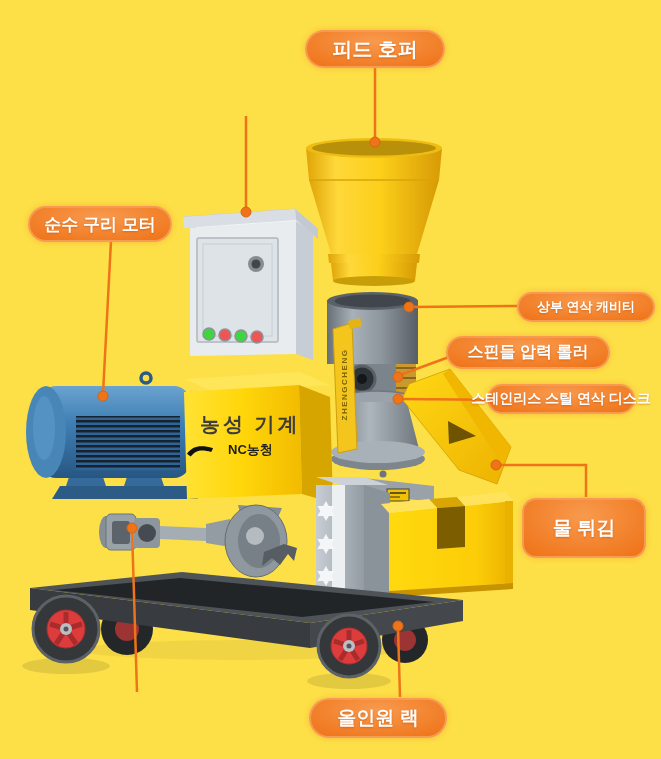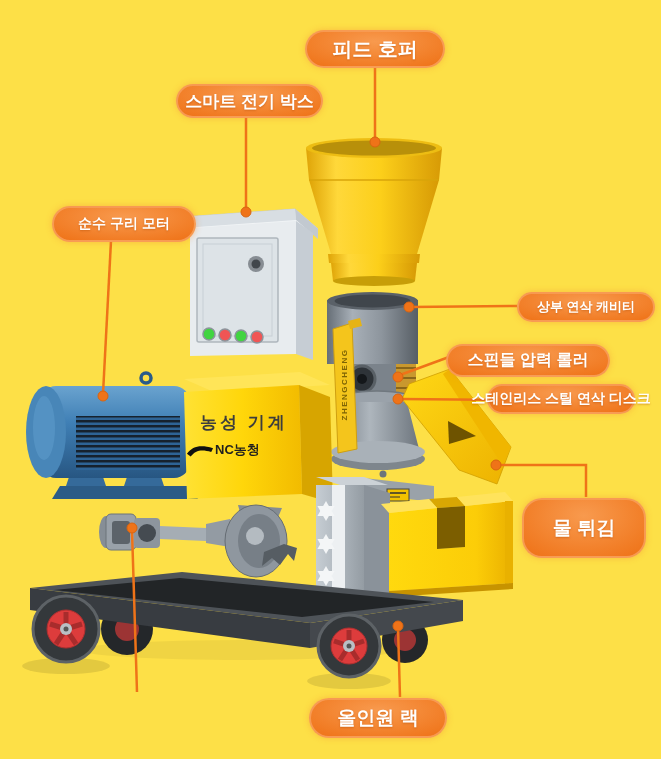--- a/index.html
+++ b/index.html
@@ -18,29 +18,29 @@
   .pill{
     position:absolute;display:flex;align-items:center;justify-content:center;
     color:#fff;font-weight:bold;white-space:nowrap;text-align:center;
     background:radial-gradient(130% 170% at 50% 28%, #f89a4e 0%, var(--label-orange) 55%, #e4650d 100%);
     border:2px solid rgba(248,160,90,.85);
     border-radius:999px;
     box-shadow:0 0 6px rgba(244,140,50,.45);
     text-shadow:0 1px 2px rgba(170,70,0,.45);
     box-sizing:border-box;
   }
-  .pill.rect{border-radius:20px;flex-direction:column;line-height:1.45;}
+  .pill.rect{border-radius:14px;flex-direction:column;line-height:1.45;}
   .pill.pale{
     background:radial-gradient(120% 150% at 50% 35%, #fffdf0 0%, #ffedb0 60%, #ffe083 100%);
     border:none;box-shadow:0 0 10px rgba(255,205,90,.9);
     color:#ee7b1c;text-shadow:0 0 2px #fff,0 1px 1px rgba(200,120,30,.5);
   }
   .overlay-text{position:absolute;white-space:nowrap;}
-  .brand-title{left:200px;top:411px;font-size:17px;font-weight:bold;color:#3d3d3d;letter-spacing:3px;}
-  .brand-sub{left:186px;top:441px;display:flex;align-items:flex-end;gap:1px;}
+  .brand-title{left:200px;top:411px;font-size:20px;font-weight:bold;color:#3d3d3d;letter-spacing:3px;}
+  .brand-sub{left:186px;top:441px;display:flex;align-items:flex-end;gap:14px;}
   .brand-sub span{font-size:13px;font-weight:600;color:#1f1f1f;}
   .strip-text{
     left:288px;top:380px;width:112px;text-align:center;
     transform:rotate(-90deg);font-size:8px;font-weight:bold;color:#7d6404;letter-spacing:1.5px;
   }
 </style>
 </head>
 <body>
 
 <div class="stage">
@@ -276,27 +276,26 @@
       <circle cx="398" cy="377" r="5"></circle>
       <circle cx="398" cy="399" r="5"></circle>
       <circle cx="496" cy="465" r="5"></circle>
       <circle cx="132" cy="528" r="5"></circle>
       <circle cx="398" cy="626" r="5"></circle>
     </g>
   </svg>
 
   <div class="pill" style="left:305px;top:30px;width:140px;height:38px;font-size:20px;">피드 호퍼</div>
 
-  <div class="pill" style="left:176px;top:84px;width:147px;height:34px;font-size:17px;">스마트 전기 박스</div>
-
-  <div class="pill" style="left:52px;top:206px;width:144px;height:36px;font-size:14px;">순수 구리 모터</div>
+
+  <div class="pill" style="left:28px;top:206px;width:144px;height:36px;font-size:17px;">순수 구리 모터</div>
 
   <div class="pill" style="left:517px;top:292px;width:138px;height:30px;font-size:13px;">상부 연삭 캐비티</div>
 
-  <div class="pill" style="left:446px;top:344px;width:164px;height:33px;font-size:16px;">스핀들 압력 롤러</div>
+  <div class="pill" style="left:446px;top:336px;width:164px;height:33px;font-size:16px;">스핀들 압력 롤러</div>
 
   <div class="pill" style="left:487px;top:384px;width:148px;height:30px;font-size:14px;">스테인리스 스틸 연삭 디스크</div>
 
   <div class="pill rect" style="left:522px;top:498px;width:124px;height:60px;font-size:19px;">
     <span>물 튀김</span>
   </div>
 
 
   <div class="pill" style="left:309px;top:698px;width:138px;height:40px;font-size:19px;">올인원 랙</div>
 

